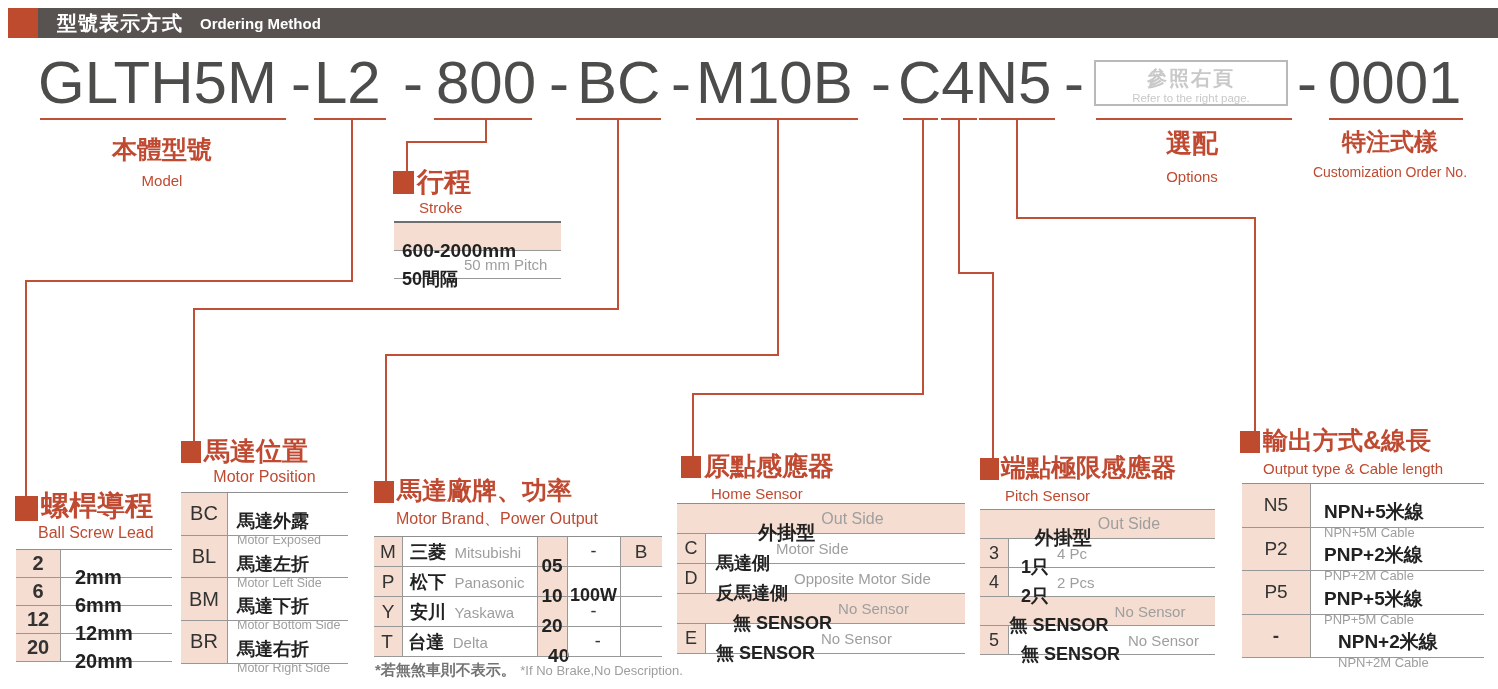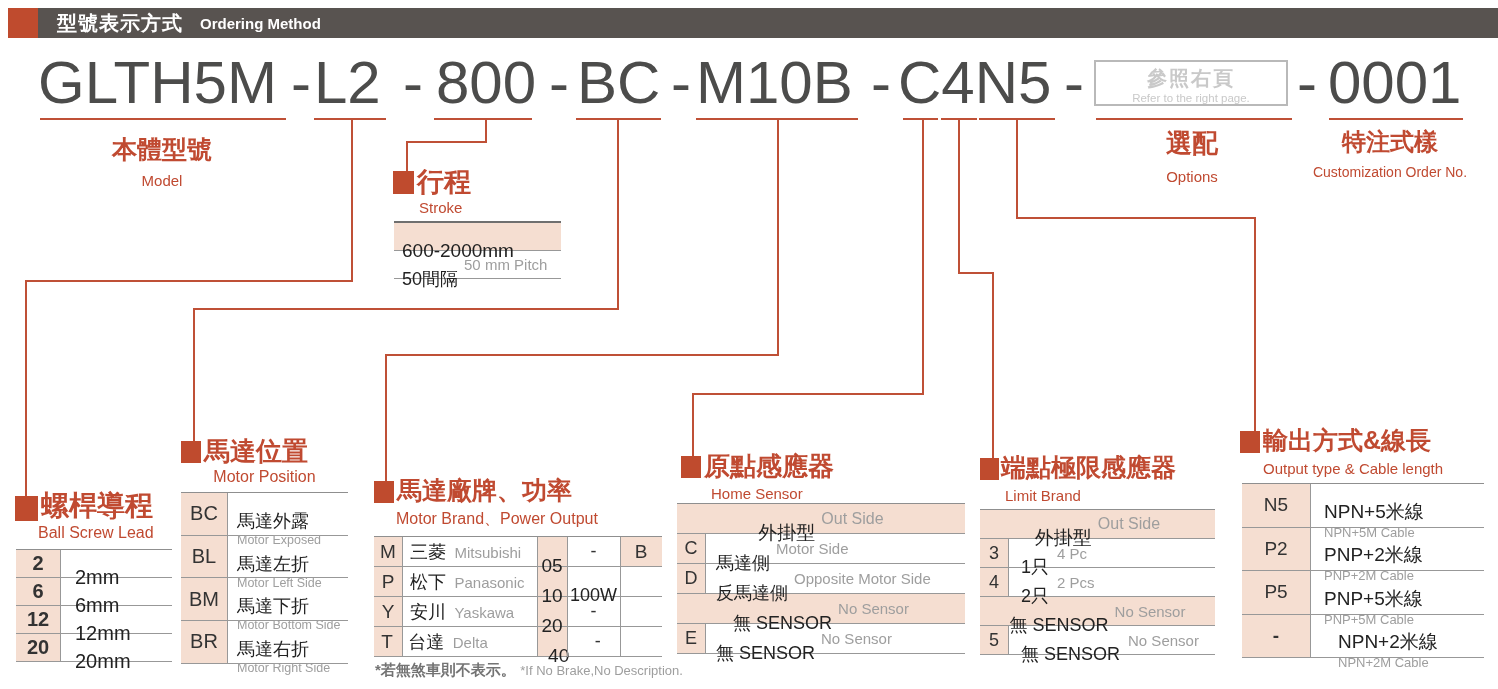--- a/index.html
+++ b/index.html
@@ -28,21 +28,21 @@
   .redsq{position:absolute;background:#bf4b2e;}
   .sec-zh{position:absolute;color:#c04a31;font-weight:700;white-space:nowrap;}
   .sec-en{position:absolute;color:#c04a31;font-weight:400;white-space:nowrap;}
   
   .tbl{position:absolute;border-top:1px solid #8f8f8f;box-sizing:border-box;}
   .row{position:relative;box-sizing:border-box;border-bottom:1px solid #989898;display:flex;align-items:center;}
   .pinkcol{position:absolute;top:0;bottom:0;background:#f5ded1;z-index:0;}
   .vdiv{position:absolute;top:0;bottom:0;width:1px;background:#989898;z-index:3;}
   .cell{position:relative;z-index:2;box-sizing:border-box;}
   .code-cell{display:flex;align-items:center;justify-content:center;font-size:19px;color:#333;}
-  .main-zh{font-weight:400;color:#222;margin-top:28px;}
+  .main-zh{font-weight:700;color:#222;margin-top:28px;}
   .sub-en{color:#9e9e9e;font-weight:400;}
   .hdr-row{background:#f5ded1;justify-content:center;}
   .stack .l1{display:block;}
   .stack .l2{display:block;}
 </style>
 </head>
 <body>
 
 <div id="page">
 
@@ -282,21 +282,21 @@
       <div class="cell code-cell" style="width:28px;background:#f5ded1;height:100%;font-size:18px">E</div>
       <div class="cell" style="padding-left:10px;border-left:1px solid #989898;height:100%;display:flex;align-items:center">
         <span class="main-zh" style="font-size:18px">無 SENSOR</span>
         <span class="sub-en" style="font-size:15px;margin-left:6px">No Sensor</span>
       </div>
     </div>
   </div>
 
   <div class="redsq" style="left:980px;top:458px;width:19px;height:22px"></div>
   <div class="sec-zh" style="left:1001px;top:451px;font-size:25px">端點極限感應器</div>
-  <div class="sec-en" style="left:1005px;top:487px;font-size:15px">Limit Brand</div>
+  <div class="sec-en" style="left:1005px;top:487px;font-size:15px">Pitch Sensor</div>
   <div class="tbl" style="left:980px;top:509px;width:235px">
     <div class="row hdr-row" style="height:29px">
       <span class="main-zh" style="font-size:19px">外掛型</span>
       <span class="sub-en" style="font-size:16px;margin-left:6px">Out Side</span>
     </div>
     <div class="row" style="height:29px">
       <div class="cell code-cell" style="width:28px;background:#f5ded1;height:100%;font-size:18px">3</div>
       <div class="cell" style="padding-left:12px;border-left:1px solid #989898;height:100%;display:flex;align-items:center">
         <span class="main-zh" style="font-size:18px">1只</span>
         <span class="sub-en" style="font-size:15px;margin-left:8px">4 Pc</span>

